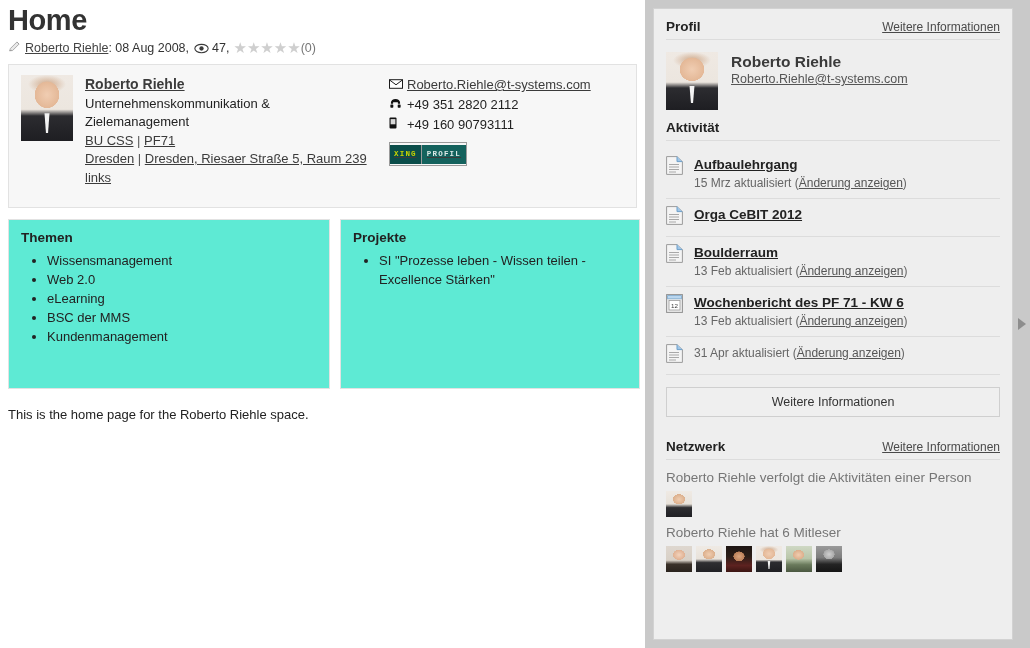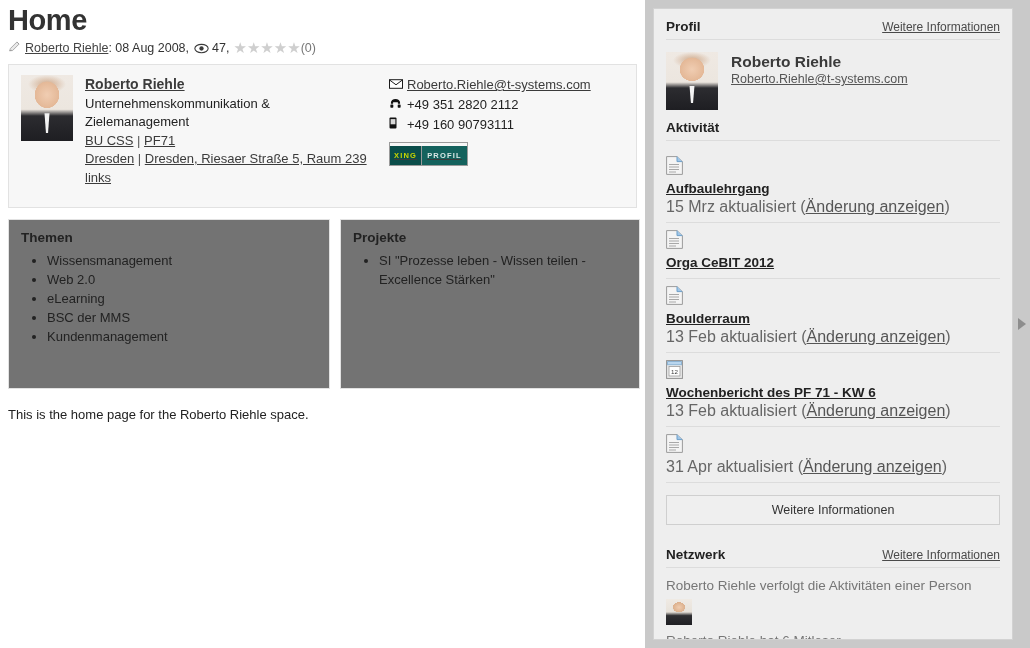--- a/index.html
+++ b/index.html
@@ -55,34 +55,34 @@
   }
   .pc-left { flex: 0 0 300px; font-size: 13px; color: #222; line-height: 18.5px; }
   .pc-name { font-weight: bold; font-size: 14px; color:#333; text-decoration: underline; display:inline-block; }
   .pc-left a { color: #3b3b3b; text-decoration: underline; }
   .sep { color:#555; }
   .pc-right { flex: 1; font-size: 13px; color:#222; line-height: 19px; padding-left: 4px; }
   .pc-right a { color: #3b3b3b; text-decoration: underline; }
   .crow { display:flex; align-items:baseline; }
   .cicon { width:18px; flex:0 0 18px; font-size:12px; color:#111; }
   .xing-badge {
-    display:inline-flex; align-items:flex-end; margin-top:7px;
+    display:inline-flex; align-items:center; margin-top:7px;
     border:1px solid #9a9a9a; height:24px;
-    font-family:Liberation Sans, sans-serif;
+    font-family:Liberation Mono, monospace;
   }
   .xing-a { background:#0a4d4a; color:#c8d400; font-size:7.5px; font-weight:bold;
             letter-spacing:1.2px; padding:0 4px; display:flex; align-items:center; }
   .xing-b { background:#14625d; color:#dbe8e6; font-size:7.5px; font-weight:bold;
             letter-spacing:1.2px; padding:0 5px; display:flex; align-items:center;
             border-left:1px solid #9a9a9a; }
 
   
   .panels { display:flex; margin-top:11px; gap:10px; }
   .panel {
-    background:#737373; border:1px solid #e2e2e2;
+    background:#5eead4; border:1px solid #e2e2e2;
     height:170px; padding:10px 12px;
   }
   .panel.themen { flex:0 0 322px; }
   .panel.projekte { flex:0 0 300px; }
   .panel h3 { margin:0 0 6px 0; font-size:13.5px; font-weight:bold; color:#222; }
   .panel ul { margin:4px 0 0 0; padding-left:26px; }
   .panel li { font-size:13px; color:#222; line-height:19px; }
   .body-text { margin-top:18px; font-size:13px; color:#222; }
 
   
@@ -107,27 +107,27 @@
   .sec-link { font-size:12px; color:#4a4a4a; text-decoration:underline; }
   .rule { height:1px; background:#dcdcdc; margin:0 0 8px 0; }
 
   .sb-profile { display:flex; align-items:flex-start; padding:4px 0 10px 0; }
   .sb-photo { width:52px; height:58px; flex:0 0 52px; margin-right:13px;
               background:#e8e2dc; overflow:hidden; }
   .sb-name { font-size:15.5px; font-weight:bold; color:#3a3a3a; line-height:19px; }
   .sb-mail { font-size:12.5px; color:#555; text-decoration:underline; display:block; line-height:16px;}
 
   .act-list { margin-top:2px; }
-  .act-item { display:flex; padding:6px 0 7px 0; border-bottom:1px solid #dcdcdc;flex-direction:column; }
+  .act-item { display:flex; padding:6px 0 7px 0; border-bottom:1px solid #dcdcdc; }
   .act-item:last-child { border-bottom:1px solid #dcdcdc; }
   .act-icon { flex:0 0 22px; margin-right:6px; padding-top:1px; }
   .act-body { flex:1; min-width:0; }
   .act-title { font-size:13.5px; font-weight:bold; color:#222; text-decoration:underline;
                line-height:17px; display:inline-block; }
-  .act-meta { font-size:16px; color:#666; line-height:16px; margin-top:2px; }
+  .act-meta { font-size:12px; color:#666; line-height:16px; margin-top:2px; }
   .act-meta a { color:#555; text-decoration:underline; }
 
   .more-btn {
     display:block; width:100%; margin:12px 0 0 0;
     background:#efefef; border:1px solid #cfcfcf;
     font-family:"Liberation Sans", sans-serif;
     font-size:12.5px; color:#333; text-align:center;
     padding:7px 0; cursor:pointer;
   }
 

